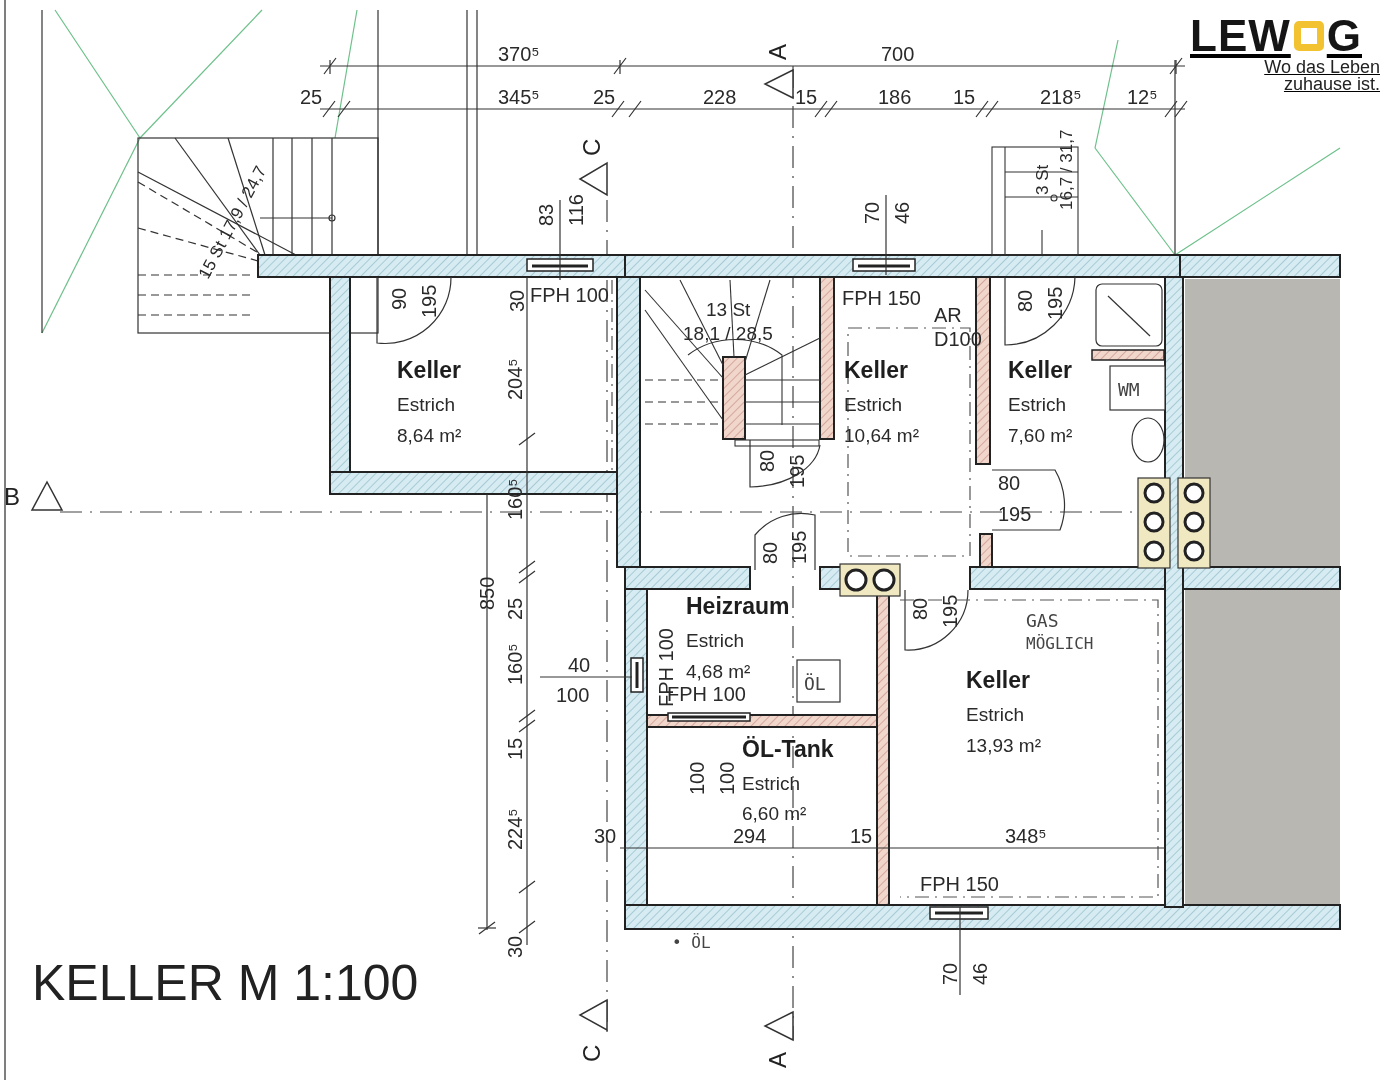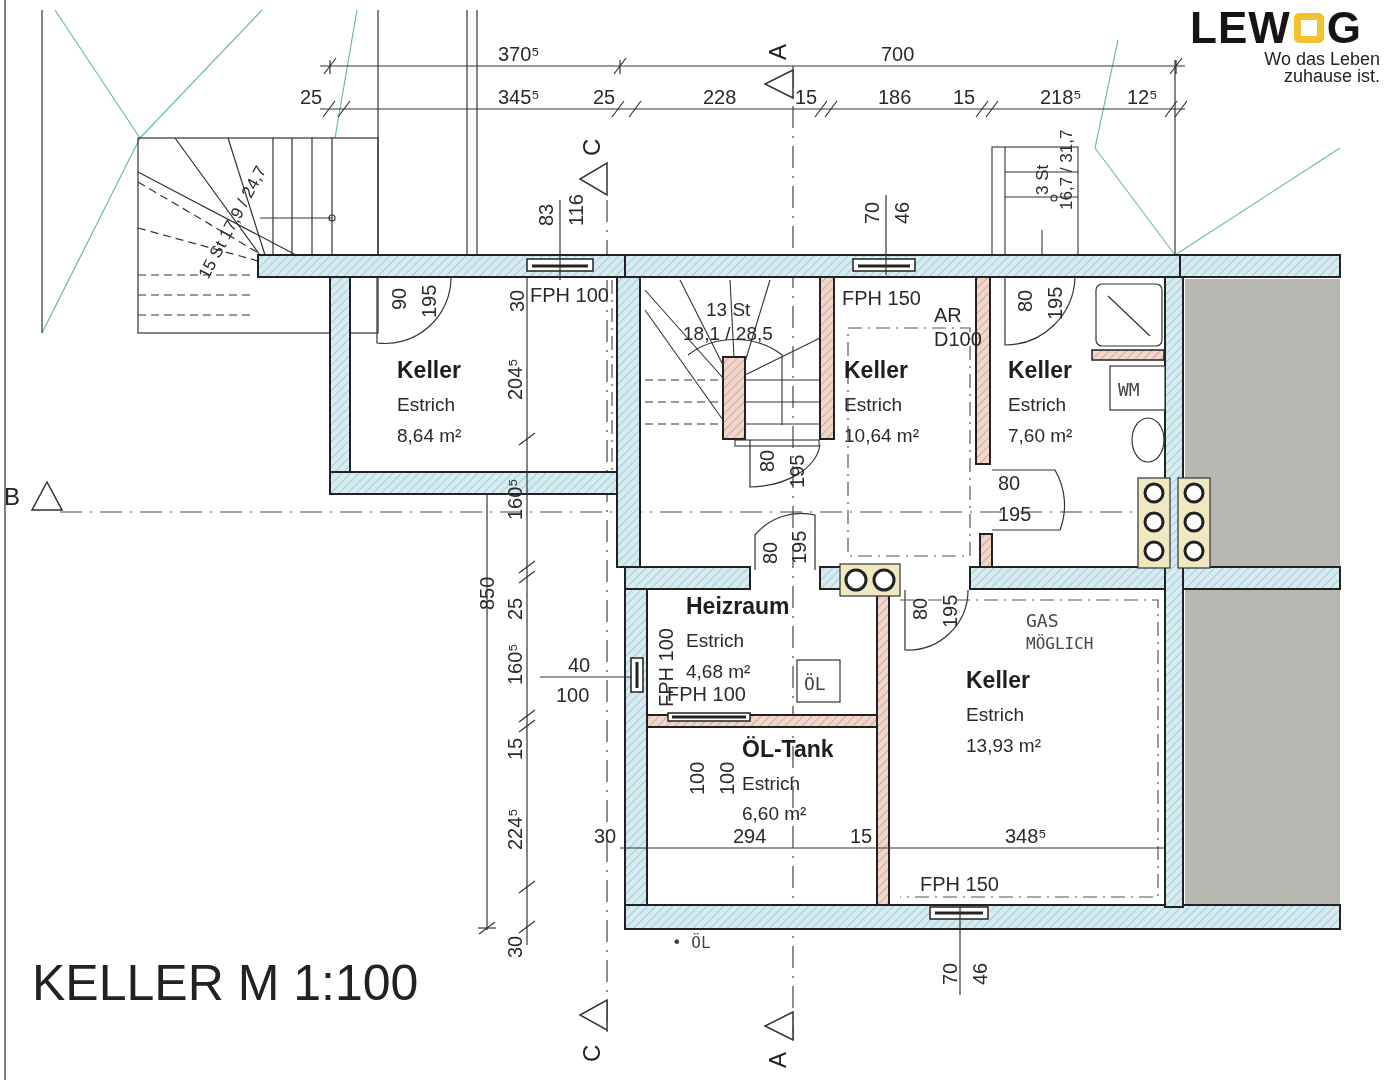--- a/index.html
+++ b/index.html
@@ -4,21 +4,21 @@
 <style>
   html,body{margin:0;padding:0;background:#ffffff;}
   body{width:1391px;height:1080px;position:relative;overflow:hidden;font-family:"Liberation Sans",sans-serif;}
   #plan{position:absolute;left:0;top:0;width:1391px;height:1080px;}
   .dim{font-family:"Liberation Sans",sans-serif;font-size:20px;fill:#2a2a2a;}
   .room-name{font-family:"Liberation Sans",sans-serif;font-size:23px;font-weight:bold;fill:#1e1e1e;}
   .room-sub{font-family:"Liberation Sans",sans-serif;font-size:19px;fill:#2a2a2a;}
   .hand{font-family:"DejaVu Sans Mono",monospace;font-size:18px;fill:#444;}
   .title{font-family:"Liberation Sans",sans-serif;font-size:50px;fill:#222;}
   .sec{font-family:"Liberation Sans",sans-serif;font-size:24px;fill:#222;}
-  .logo{position:absolute;left:1190px;top:6px;width:190px;height:86px;}
+  .logo{position:absolute;left:1190px;top:14px;width:190px;height:86px;text-decoration:underline;}
   .logo-word{font-family:"Liberation Sans",sans-serif;font-weight:bold;font-size:44px;letter-spacing:1px;color:#151515;line-height:44px;display:flex;align-items:center;}
   .logo-o{display:inline-block;width:30px;height:30px;border:7px solid #f2c230;border-radius:5px;margin:0 3px;box-sizing:border-box;}
   .logo-tag{font-family:"Liberation Sans",sans-serif;font-size:18px;color:#222;line-height:15px;margin-top:2px;text-align:right;}
 </style>
 </head>
 <body>
 
 <div class="logo">
   <div class="logo-word">
     <span>LEW</span>

